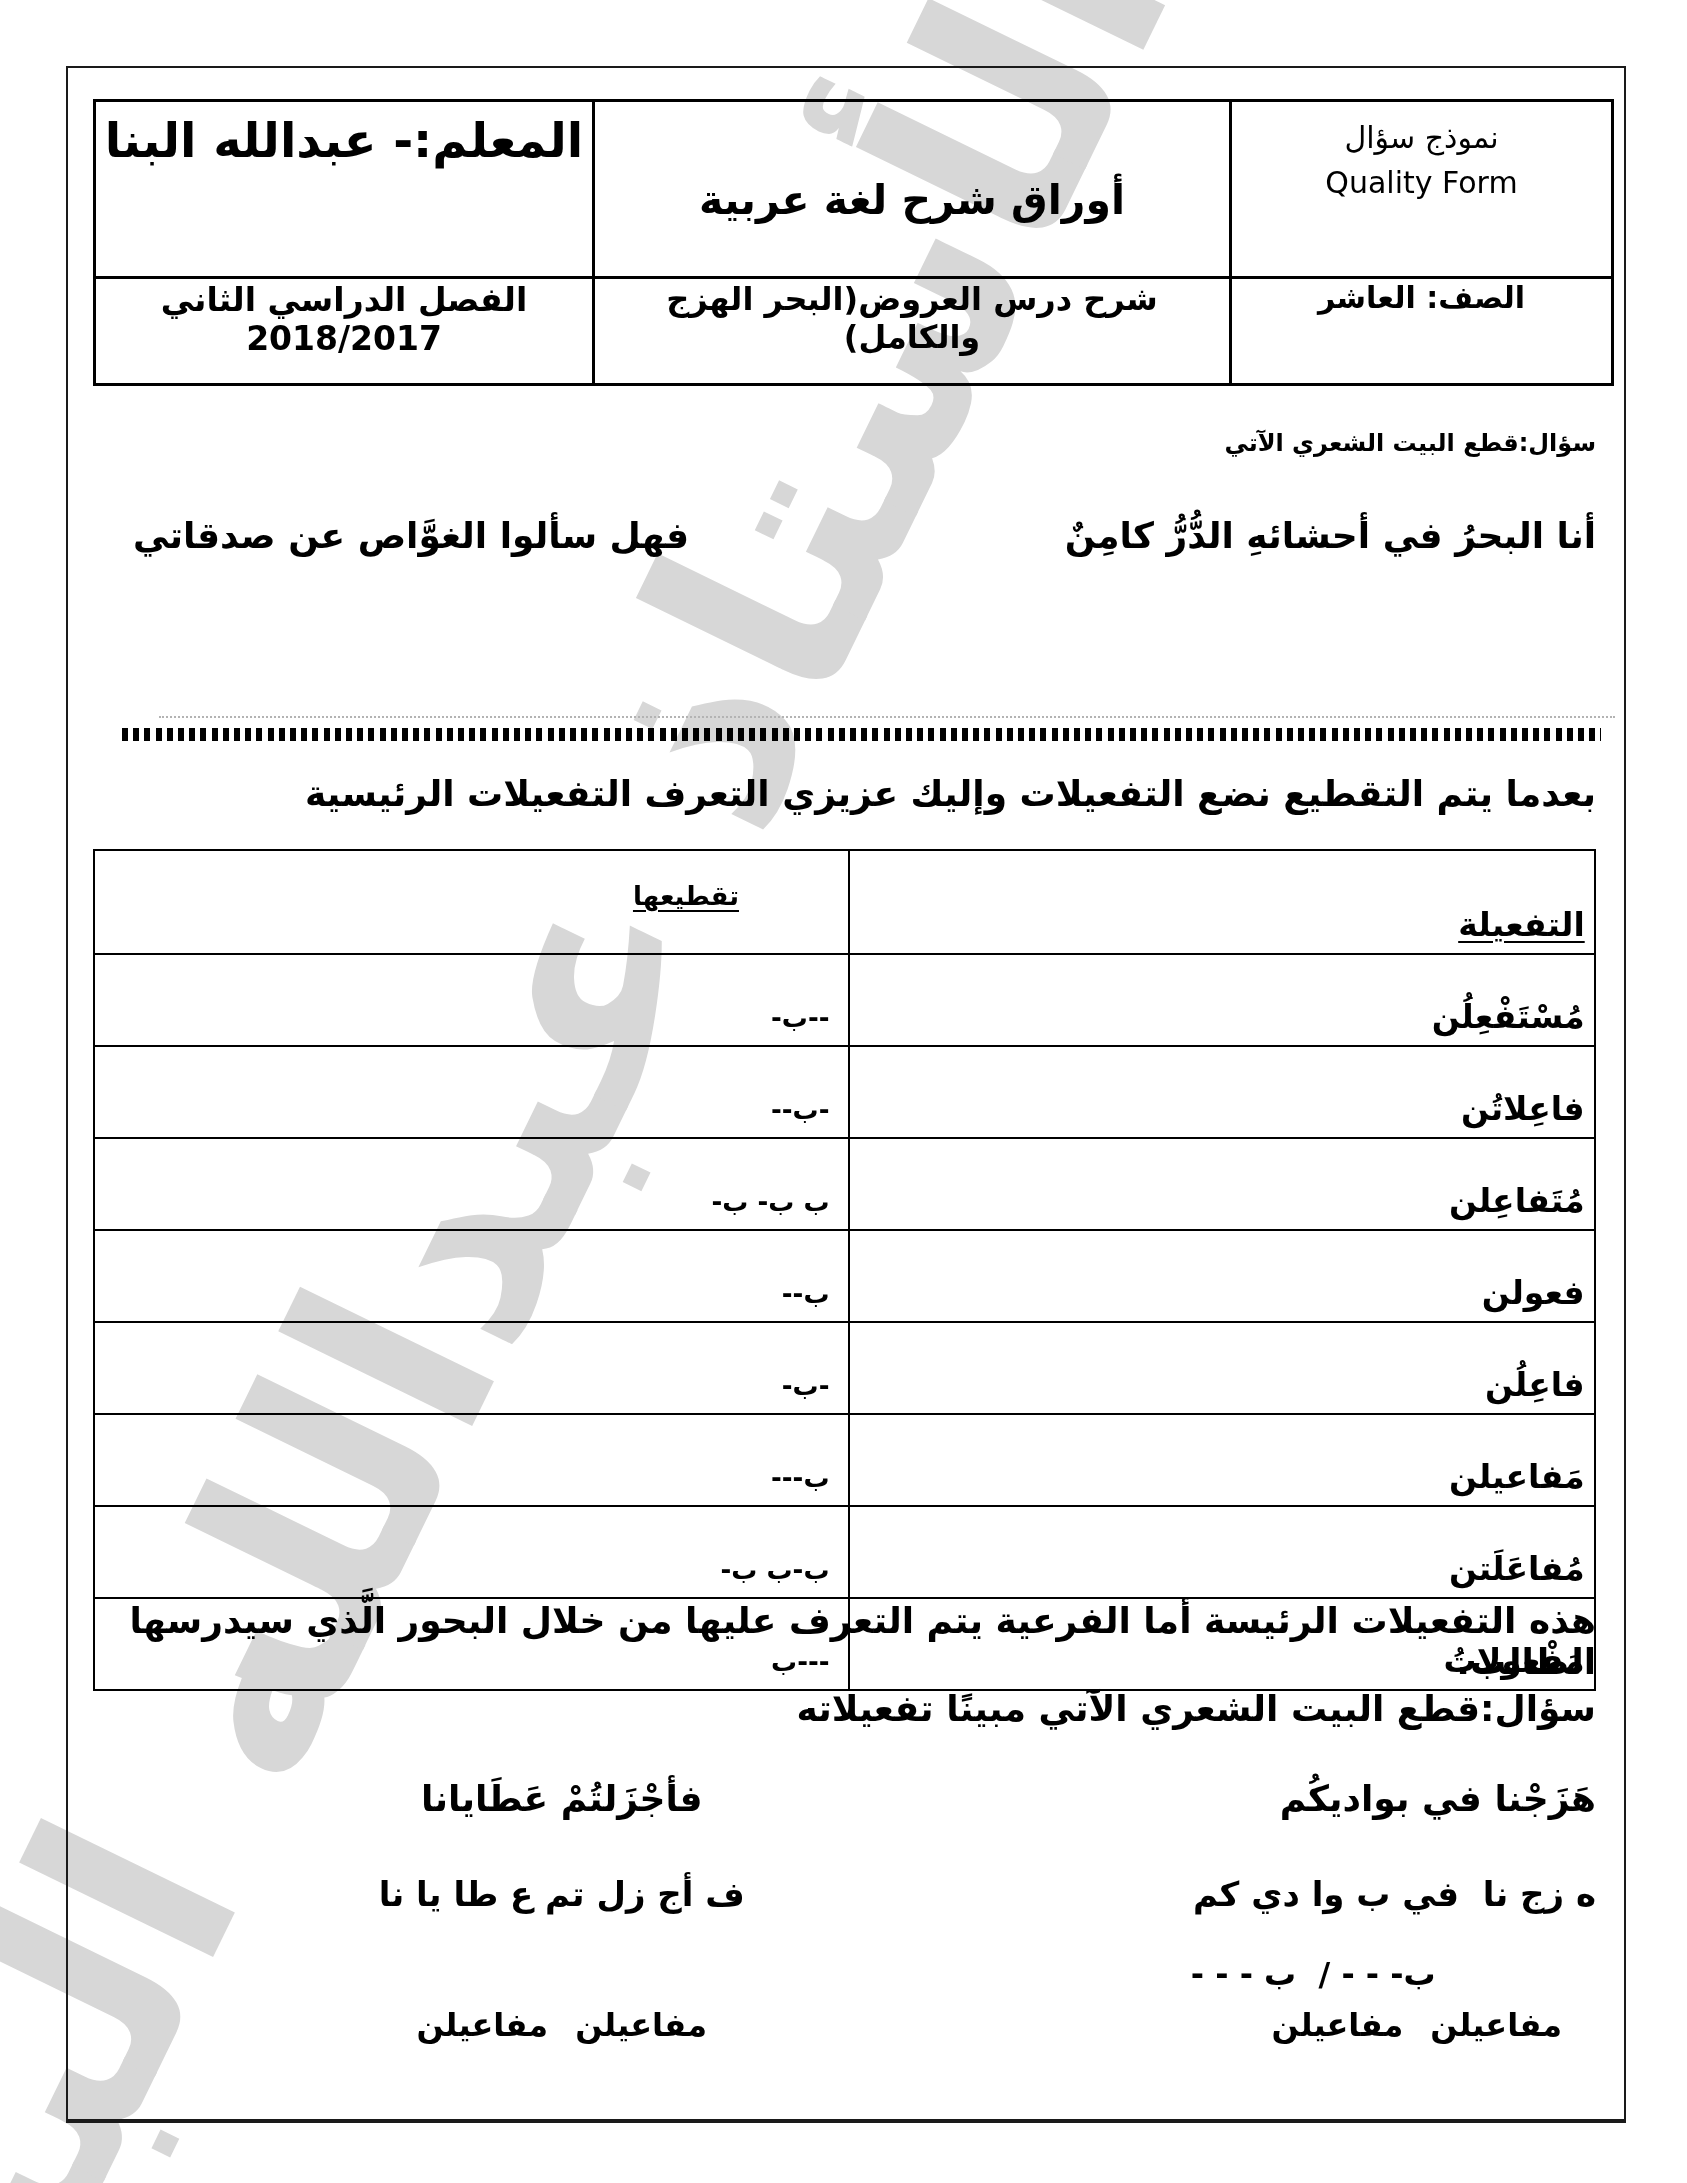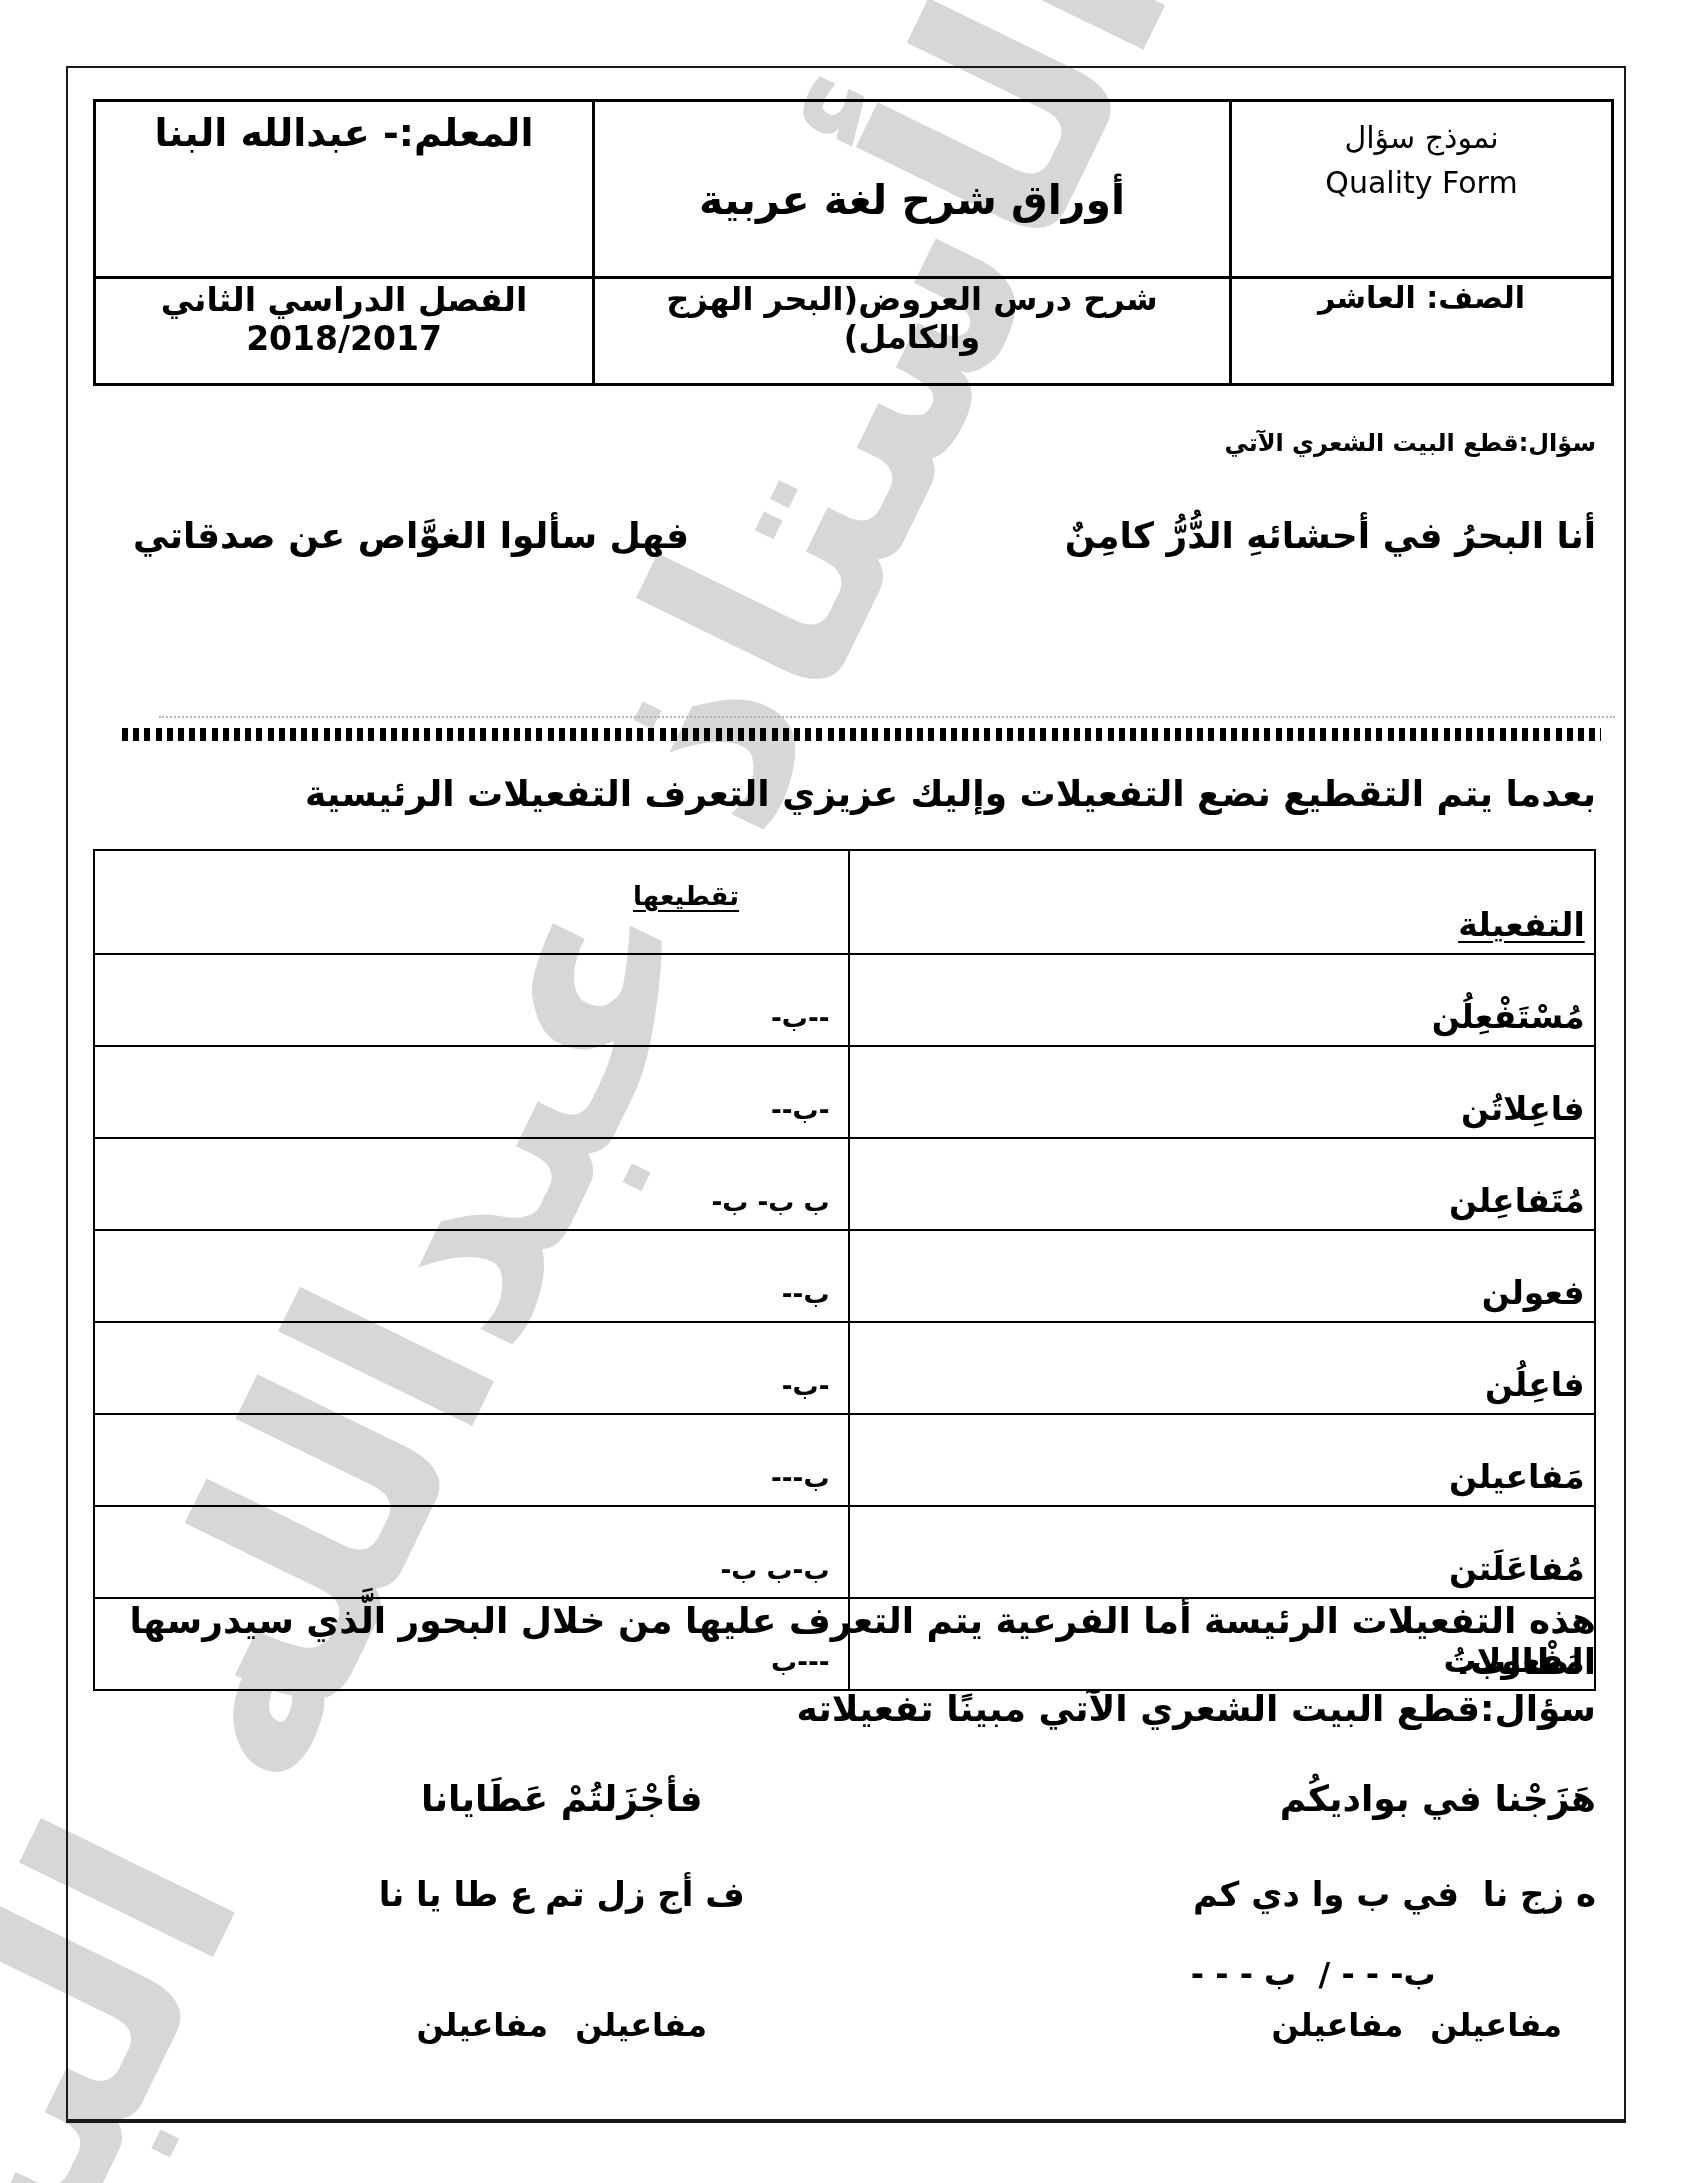--- a/index.html
+++ b/index.html
@@ -23,21 +23,21 @@
   
   table{border-collapse:collapse;table-layout:fixed;}
   .header-table{
     position:absolute;left:93px;top:99px;width:1503px;direction:rtl;
   }
   .header-table td{border:3.3px solid #000;vertical-align:top;overflow:hidden;}
   .ht-r1{height:177px;}
   .ht-r2{height:107px;}
   .cell-quality{width:377px;text-align:center;padding-top:13.2px;font-size:30px;font-weight:500;line-height:1.5;}
   .cell-title{width:632px;text-align:center;font-size:41px;font-weight:700;padding-top:74px;}
-  .cell-teacher{width:494px;text-align:center;font-size:38px;font-weight:700;padding-top:8px;line-height:1.25;margin-left:8px;}
+  .cell-teacher{width:494px;text-align:center;font-size:48px;font-weight:700;padding-top:8px;line-height:1.25;margin-left:8px;}
   .cell-grade{text-align:center;vertical-align:middle;font-size:30px;font-weight:700;}
   .cell-lesson{text-align:center;vertical-align:middle;font-size:32px;font-weight:700;}
   .cell-semester{text-align:center;vertical-align:middle;font-size:33px;font-weight:700;}
   
   .q1{position:absolute;top:429px;right:91px;font-size:24px;font-weight:700;}
   .verse1{position:absolute;top:515px;left:93px;width:1503px;display:grid;grid-template-columns:1fr 1fr;direction:rtl;font-size:36px;font-weight:700;}
   .verse1 .half-right{text-align:right;}
   .verse1 .half-left{text-align:left;transform:translateX(40px);}
   .dots-faint{position:absolute;top:716px;left:159px;width:1456px;border-top:2px dotted #b3b3b3;}
   .dots-black{

